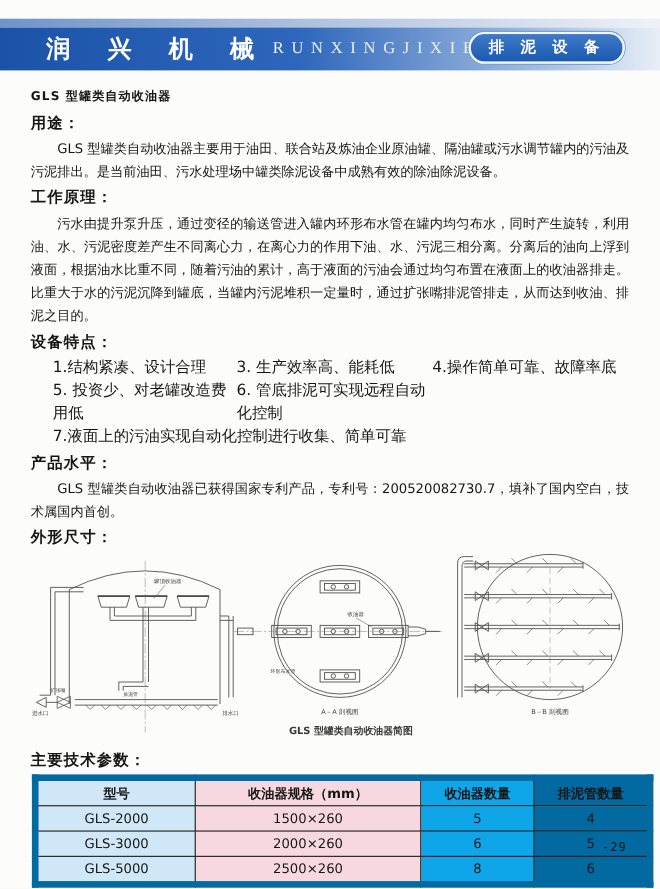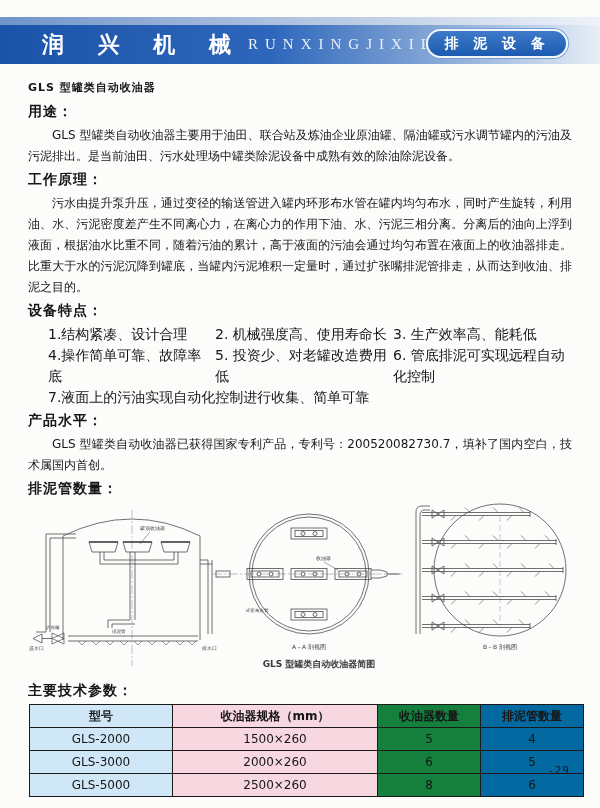--- a/index.html
+++ b/index.html
@@ -27,27 +27,27 @@
   p.body{font-size:12px;line-height:21px;margin:0 0 4px 0;text-align:justify;}
   p.indent{text-indent:2em;}
   .features{padding-left:20px;display:grid;grid-template-columns:167px 178px 1fr;
         font-size:14px;line-height:21px;margin-bottom:4px;}
   .features .f7{grid-column:1 / -1;}
   
   .diagram-wrap{margin:2px 0 0 0;}
   svg text{font-family:"DejaVu Sans","Liberation Sans",sans-serif;fill:#3a3a3a;}
   
   table.ftable{border-collapse:collapse;width:542px;margin:2px 0 8px 1px;
-        border:1px solid #0369a1;font-size:12px;table-layout:fixed;padding-left:16px;}
+        border:6px solid #0369a1;font-size:12px;table-layout:fixed;padding-left:16px;}
   table.ftable td,table.ftable th{border:1px solid #1a1a1a;text-align:center;height:20px;
         font-weight:normal;padding:1px 2px;}
   table.ftable th{font-weight:600;}
   .c0{width:138px;background:#cfe7f7;}
   .c1{width:200px;background:#f8d8e0;}
-  .c2{width:98px;background:#15803d;}
+  .c2{width:98px;background:#0ea5e9;}
   .c3{width:98px;background:#0369a1;}
   .pagenum{position:absolute;right:30px;top:764px;font-size:11px;letter-spacing:1px;
         font-family:"DejaVu Sans Mono","Liberation Mono",monospace;}
 </style>
 </head>
 <body>
 
 <div class="page">
 
   <div class="banner-strip"></div>
@@ -63,32 +63,31 @@
 
     <h2>用途：</h2>
     <p class="body indent">GLS 型罐类自动收油器主要用于油田、联合站及炼油企业原油罐、隔油罐或污水调节罐内的污油及污泥排出。是当前油田、污水处理场中罐类除泥设备中成熟有效的除油除泥设备。</p>
 
     <h2>工作原理：</h2>
     <p class="body indent">污水由提升泵升压，通过变径的输送管进入罐内环形布水管在罐内均匀布水，同时产生旋转，利用油、水、污泥密度差产生不同离心力，在离心力的作用下油、水、污泥三相分离。分离后的油向上浮到液面，根据油水比重不同，随着污油的累计，高于液面的污油会通过均匀布置在液面上的收油器排走。比重大于水的污泥沉降到罐底，当罐内污泥堆积一定量时，通过扩张嘴排泥管排走，从而达到收油、排泥之目的。</p>
 
     <h2>设备特点：</h2>
     <div class="features">
       <span>1.结构紧凑、设计合理</span>
-      <span>2. 机械强度高、使用寿命长</span>
       <span>3. 生产效率高、能耗低</span>
       <span>4.操作简单可靠、故障率底</span>
       <span>5. 投资少、对老罐改造费用低</span>
       <span>6. 管底排泥可实现远程自动化控制</span>
       <span class="f7">7.液面上的污油实现自动化控制进行收集、简单可靠</span>
     </div>
 
     <h2>产品水平：</h2>
     <p class="body indent">GLS 型罐类自动收油器已获得国家专利产品，专利号：200520082730.7，填补了国内空白，技术属国内首创。</p>
 
-    <h2>排泥管数量：</h2>
+    <h2>外形尺寸：</h2>
 
     <div class="diagram-wrap">
       <svg width="544" height="172" viewBox="0 0 544 172">
 
         <g stroke="#4d4d4d" stroke-width="0.8" fill="none">
           <path d="M 35 34 Q 104 0 172 34"></path>
           <line x1="35" y1="34" x2="35" y2="138"></line>
           <line x1="172" y1="34" x2="172" y2="138"></line>
           <line x1="104" y1="8" x2="104" y2="164" stroke-dasharray="9 2 2 2" stroke-width="0.5" stroke="#888"></line>
 

